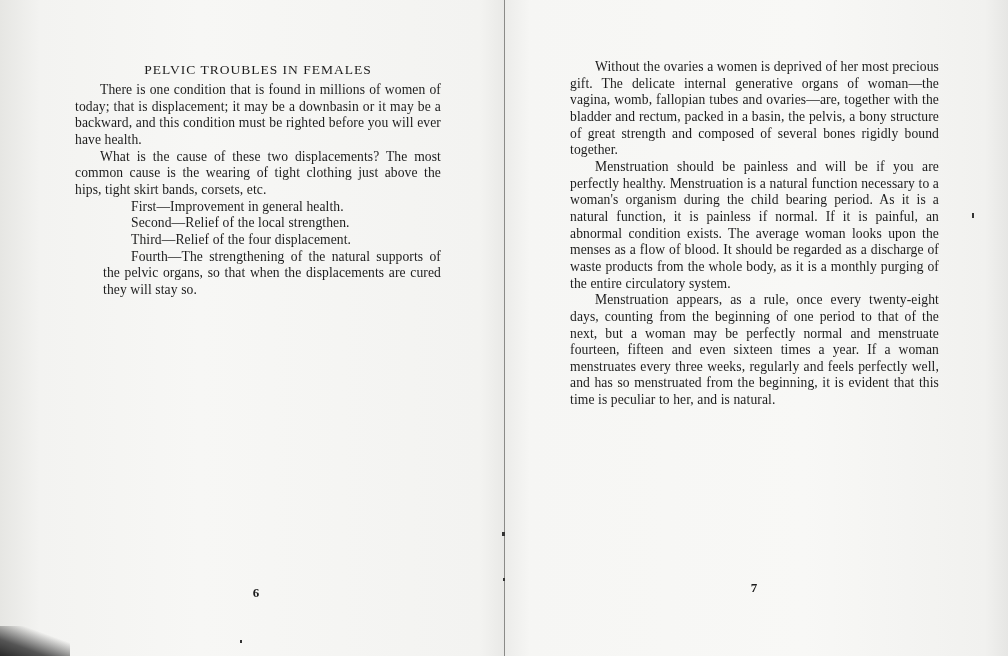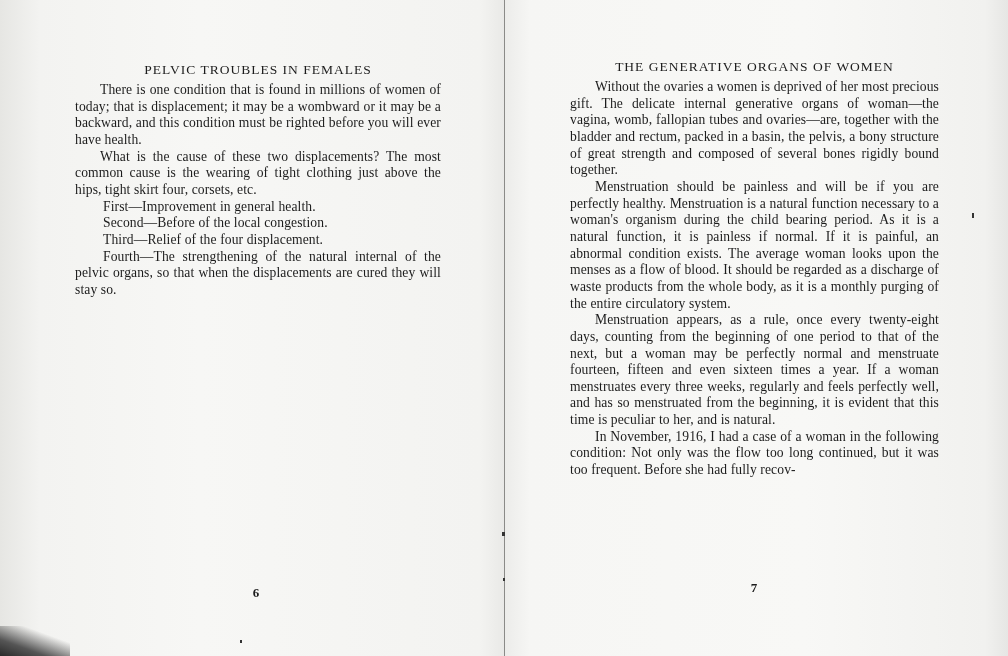--- a/index.html
+++ b/index.html
@@ -38,53 +38,51 @@
   .heading {
     text-align: center;
     font-size: 13.5px;
     letter-spacing: 1px;
     margin: 0 0 4px 0;
     line-height: 16px;
     text-transform: uppercase;
     font-weight: normal;
   }
   p { margin: 0; text-indent: 25px; hyphens: manual; }
-  p.list { text-indent: 28px; }
+  p.list { text-indent: 28px; margin-left: 28px; }
   .page-number {
     position: absolute; font-size: 13px; font-weight: bold; text-align: center; width: 40px;
   }
   .left .page-number { left: 236px; top: 585px; }
   .right .page-number { left: 229px; top: 580px; }
   .speck { position: absolute; width: 2px; height: 4px; background: #333; }
 </style>
 </head>
 <body>
 
 <div class="page left">
   <div class="column">
     <h2 class="heading">PELVIC TROUBLES IN FEMALES</h2>
-    <p>There is one condition that is found in millions of women of today; that is displacement; it may be a womb­ward or it may be a backward, and this condition must be righted before you will ever have health.</p>
-    <p>What is the cause of these two displacements? The most common cause is the wearing of tight clothing just above the hips, tight skirt four, corsets, etc.</p>
+    <p>There is one condition that is found in millions of women of today; that is displacement; it may be a down­basin or it may be a backward, and this condition must be righted before you will ever have health.</p>
+    <p>What is the cause of these two displacements? The most common cause is the wearing of tight clothing just above the hips, tight skirt bands, corsets, etc.</p>
     <p class="list">First—Improvement in general health.</p>
-    <p class="list">Second—Before of the local congestion.</p>
+    <p class="list">Second—Relief of the local strengthen.</p>
     <p class="list">Third—Relief of the four displacement.</p>
-    <p class="list">Fourth—The strengthening of the natural internal of the pelvic organs, so that when the displacements are cured they will stay so.</p>
+    <p class="list">Fourth—The strengthening of the natural supports of the pelvic organs, so that when the displacements are cured they will stay so.</p>
   </div>
   <div class="page-number">6</div>
   <div class="corner-shadow"></div>
   <div class="speck" style="left:240px; top:640px; width:2px; height:3px;"></div>
 </div>
 
 <div class="spine"></div>
 <div class="speck" style="left:502px; top:532px; width:3px; height:4px;"></div>
 <div class="speck" style="left:503px; top:578px; width:2px; height:3px;"></div>
 
 <div class="page right">
   <div class="column">
-    <h2 class="heading">THE GENERATIVE ORGANS OF WOMEN</h2>
     <p>Without the ovaries a women is deprived of her most precious gift. The delicate internal generative organs of woman—the vagina, womb, fallopian tubes and ovaries—are, together with the bladder and rectum, packed in a basin, the pelvis, a bony structure of great strength and composed of several bones rigidly bound together.</p>
     <p>Menstruation should be painless and will be if you are perfectly healthy. Menstruation is a natural function nec­essary to a woman's organism during the child bearing period. As it is a natural function, it is painless if normal. If it is painful, an abnormal condition exists. The average woman looks upon the menses as a flow of blood. It should be regarded as a discharge of waste products from the whole body, as it is a monthly purging of the entire circulatory system.</p>
     <p>Menstruation appears, as a rule, once every twenty-eight days, counting from the beginning of one period to that of the next, but a woman may be perfectly normal and menstruate fourteen, fifteen and even sixteen times a year. If a woman menstruates every three weeks, regularly and feels perfectly well, and has so menstruated from the be­ginning, it is evident that this time is peculiar to her, and is natural.</p>
-    <p>In November, 1916, I had a case of a woman in the following condition: Not only was the flow too long con­tinued, but it was too frequent. Before she had fully recov-</p>
   </div>
   <div class="page-number">7</div>
   <div class="speck" style="left:467px; top:213px; width:2px; height:5px;"></div>
 </div>
 
 </body></html>

